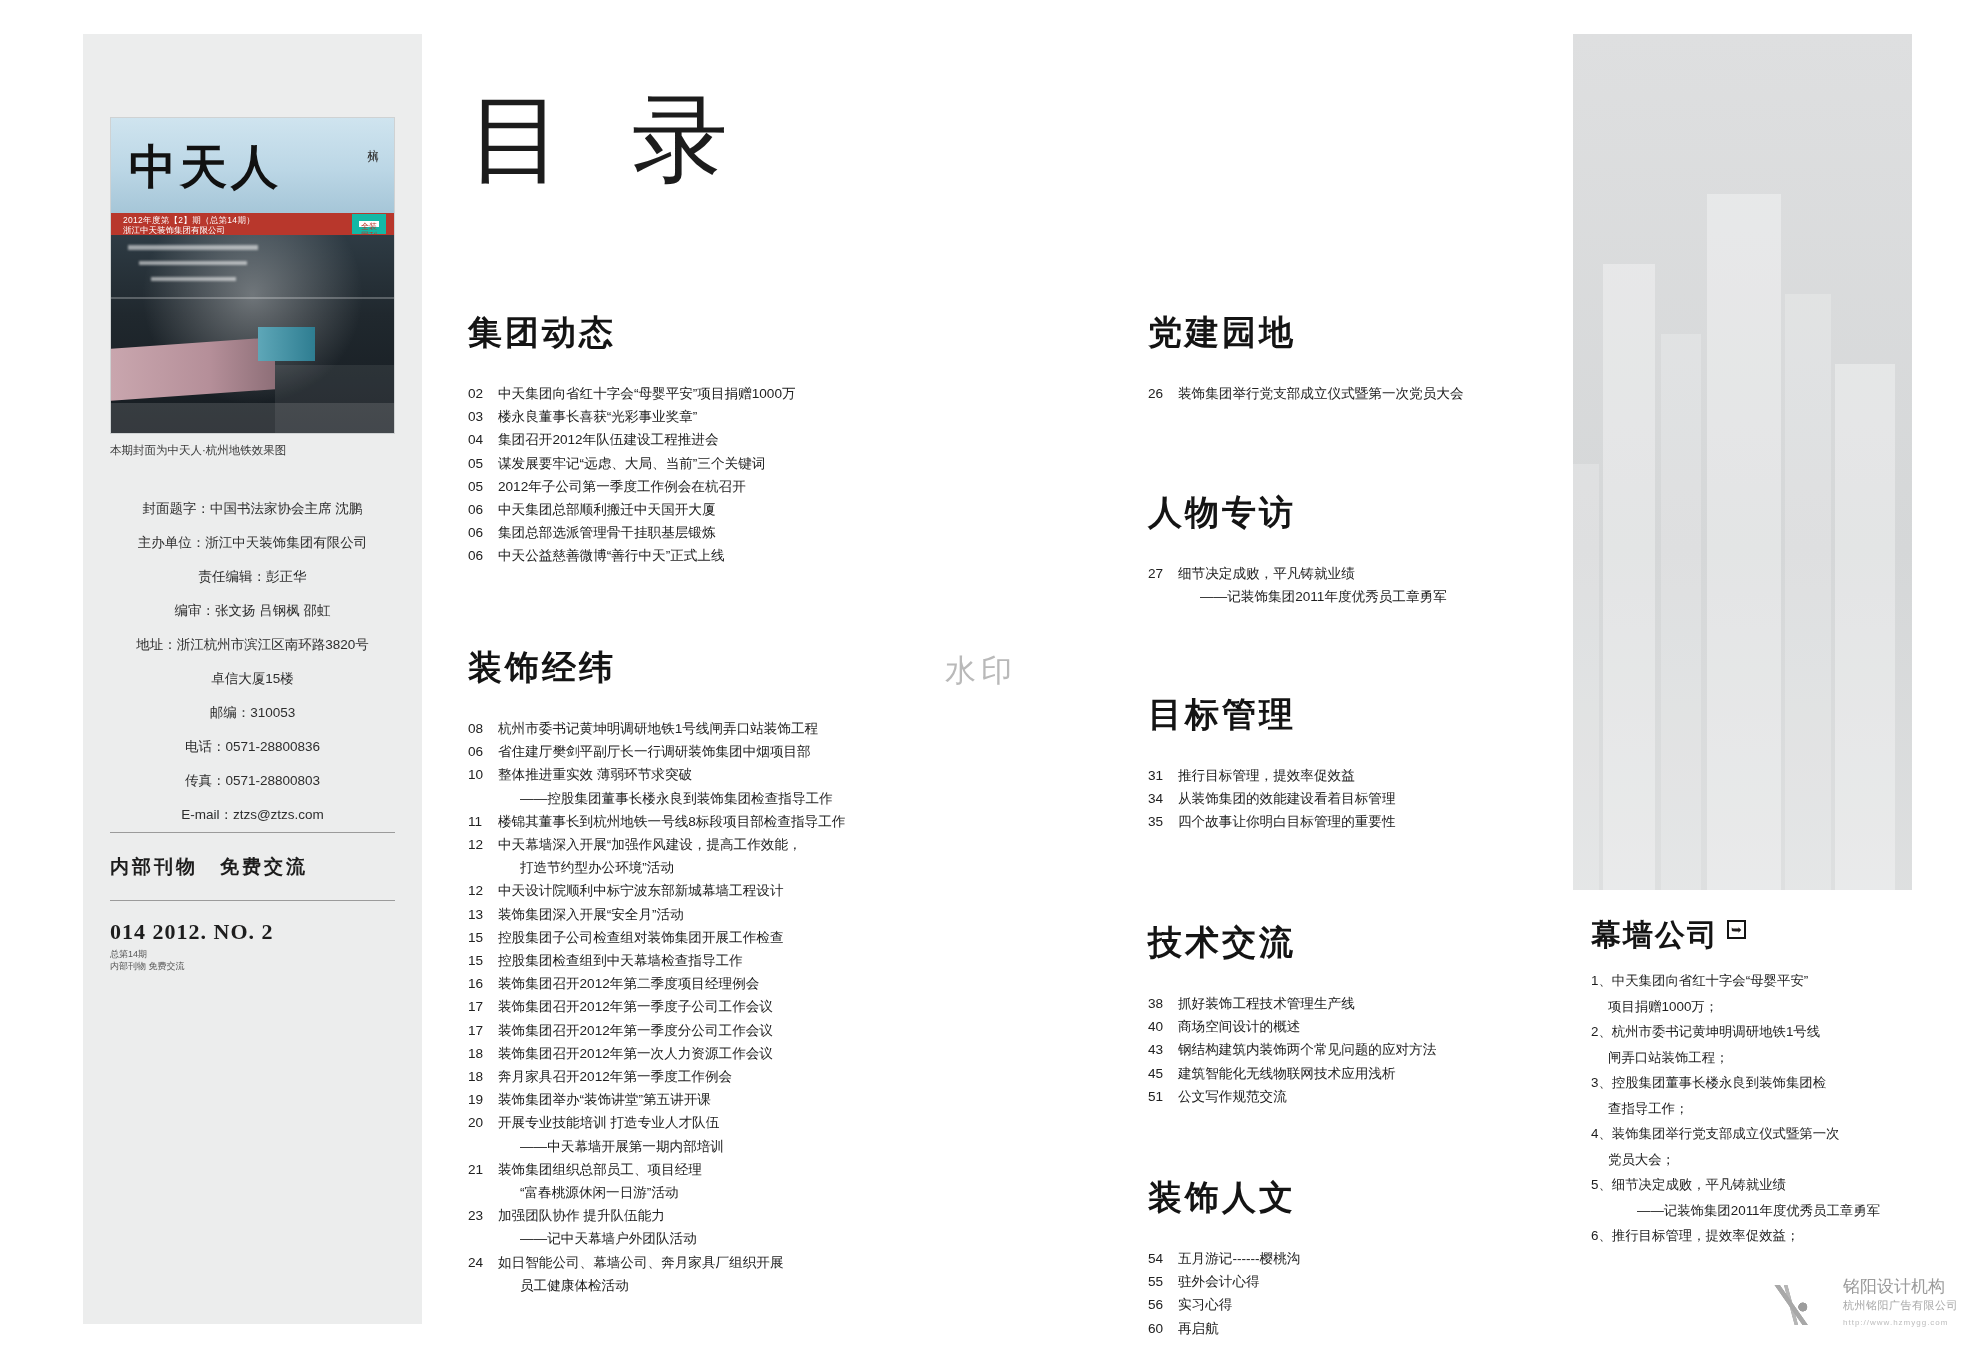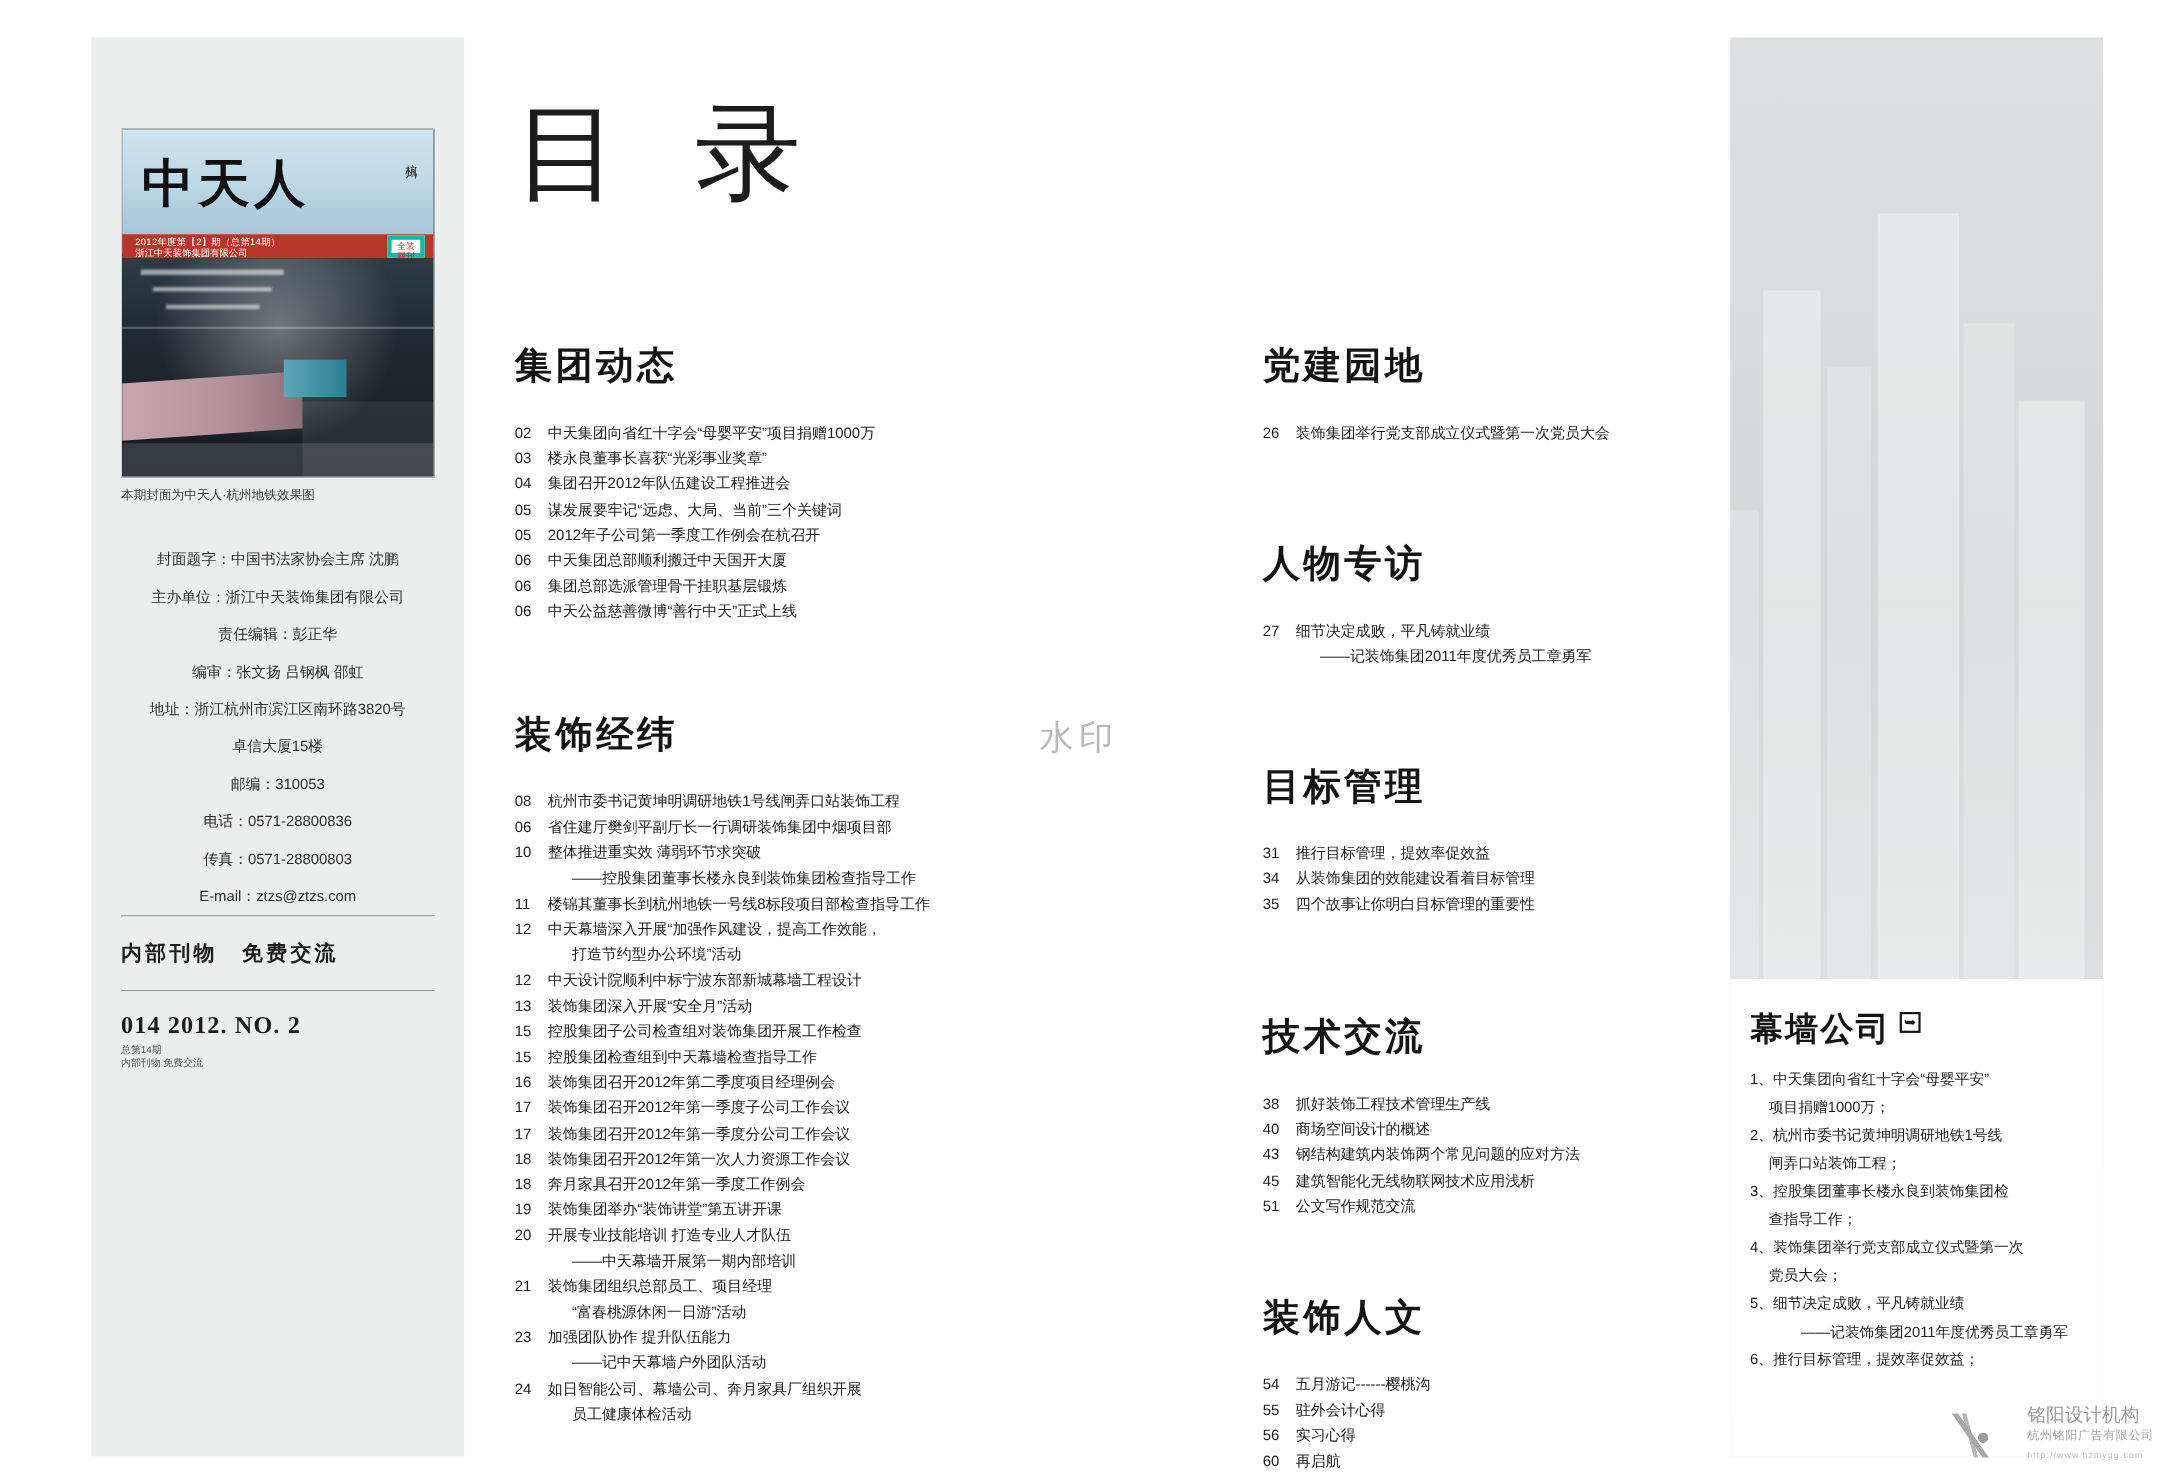--- a/index.html
+++ b/index.html
@@ -47,21 +47,21 @@
   }
   .cover-strip-txt {
     position:absolute; left:12px; top:97px; font-size:8.5px; color:#fff; line-height:10px;
     letter-spacing:0.3px;
   }
   .cover-strip-txt2 {
     position:absolute; left:12px; top:107px; font-size:8.5px; color:#fff; line-height:10px;
   }
   .cover-badge {
     position:absolute; right:8px; top:96px; width:34px; height:20px; background:#ffffff;
-    border:4px solid #14b8a6; color:#b8372c; font-size:8px; line-height:9px; text-align:center;
+    border:7px solid #14b8a6; color:#b8372c; font-size:8px; line-height:9px; text-align:center;
     padding-top:1px;
   }
   .cover-photo {
     position:absolute; left:0; top:117px; width:100%; height:200px;
     background:
       radial-gradient(ellipse at 50% 30%, rgba(255,255,255,0.35) 0%, rgba(255,255,255,0) 55%),
       linear-gradient(180deg,#2e3b44 0%, #20282e 40%, #151b20 100%);
     overflow:hidden;
   }
   .metro-line { position:absolute; background:rgba(255,255,255,0.25); }

